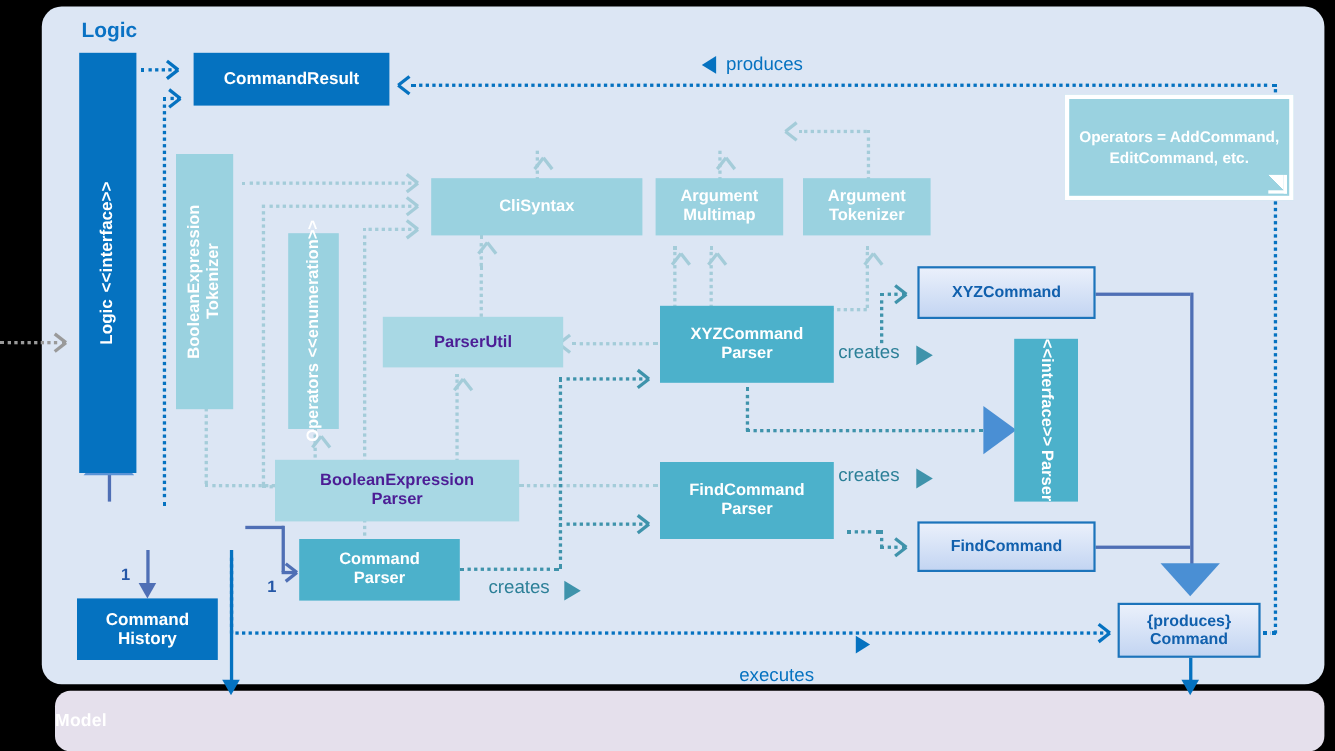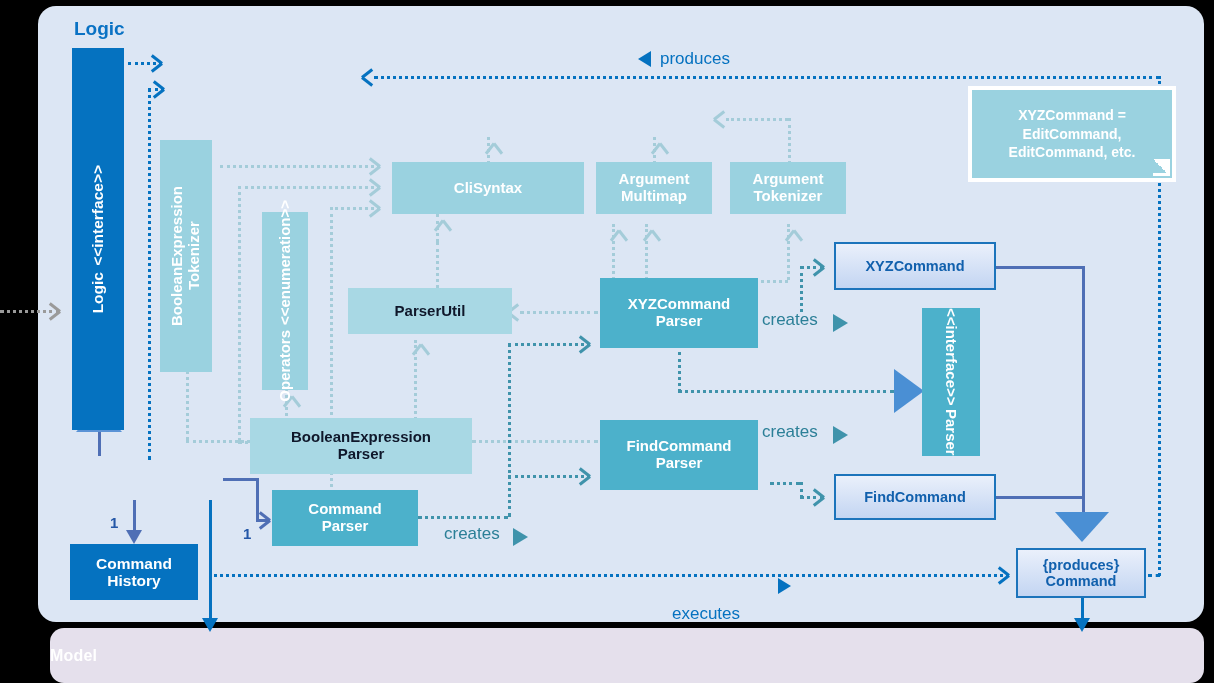--- a/index.html
+++ b/index.html
@@ -13,21 +13,21 @@
              display:flex;align-items:center;justify-content:flex-start;}
   #model-label{color:#ffffff;font-weight:bold;font-size:16px;letter-spacing:.2px;}
   #logic-label{position:absolute;left:74px;top:18px;color:#0a72c4;font-weight:bold;font-size:19px;}
 
   
   .box{position:absolute;display:flex;align-items:center;justify-content:center;
        text-align:center;box-sizing:border-box;line-height:1.12;}
   .dark{background:#0572c0;color:#fff;font-weight:bold;font-size:15.5px;}
   .mid{background:#4cb1cb;color:#fff;font-weight:bold;font-size:15px;}
   .light{background:#9ad2e0;color:#fff;font-weight:bold;font-size:15px;}
-  .pale{background:#a8d8e4;color:#0f172a;font-weight:bold;font-size:15px;}
+  .pale{background:#a8d8e4;color:#4c1d95;font-weight:bold;font-size:15px;}
   .cmdbox{background:linear-gradient(180deg,#eaf0fb 0%,#c3d5f2 100%);
           border:2px solid #1c74bb;color:#1160ad;font-weight:bold;font-size:14.5px;}
   .vert{writing-mode:vertical-rl;transform:rotate(180deg);}
   .vert2{writing-mode:vertical-rl;}
 
   
   #note{position:absolute;left:968px;top:86px;width:208px;height:96px;background:#9ad2e0;
         border:4px solid #fff;box-sizing:border-box;color:#fff;font-weight:bold;font-size:14px;
         display:flex;align-items:center;justify-content:center;text-align:center;line-height:1.35;}
   #note-fold{position:absolute;right:2px;bottom:2px;width:14px;height:14px;
@@ -288,20 +288,23 @@
       <b style="border-color:#4f6fb5;"></b>
       <b style="border-color:#4f6fb5;"></b>
     </div>
   <div class="mult" style="left:243px;top:525px;">1</div>
 
   <div class="box dark" id="logic-iface" style="left:72px;top:48px;width:52px;height:382px;flex-direction:column;">
     <span class="vert">&lt;&lt;interface&gt;&gt;</span>
     <span class="vert" style="margin-top:6px;">Logic</span>
   </div>
 
+  <div class="box dark" style="left:176px;top:48px;width:178px;height:48px;">
+    <span>CommandResult</span>
+  </div>
 
   <div class="box light" style="left:160px;top:140px;width:52px;height:232px;flex-direction:column;">
     <span class="vert" style="white-space:pre-line;text-align:center;">BooleanExpression
 Tokenizer</span>
   </div>
 
   <div class="box light" style="left:262px;top:212px;width:46px;height:178px;flex-direction:column;">
     <span class="vert">&lt;&lt;enumeration&gt;&gt;</span>
     <span class="vert" style="margin-top:5px;">Operators</span>
   </div>
@@ -363,17 +366,17 @@
     <span>Command</span>
   </div>
 
 
   <div class="box dark" style="left:70px;top:544px;width:128px;height:56px;">
     <span style="white-space:pre-line;">Command
 History</span>
   </div>
 
   <div id="note">
-    <span>XYZCommand = EditCommand, EditCommand, etc.</span>
+    <span>Operators = AddCommand, EditCommand, etc.</span>
     <span id="note-fold"></span>
   </div>
 
 </div>
 
 </body></html>

